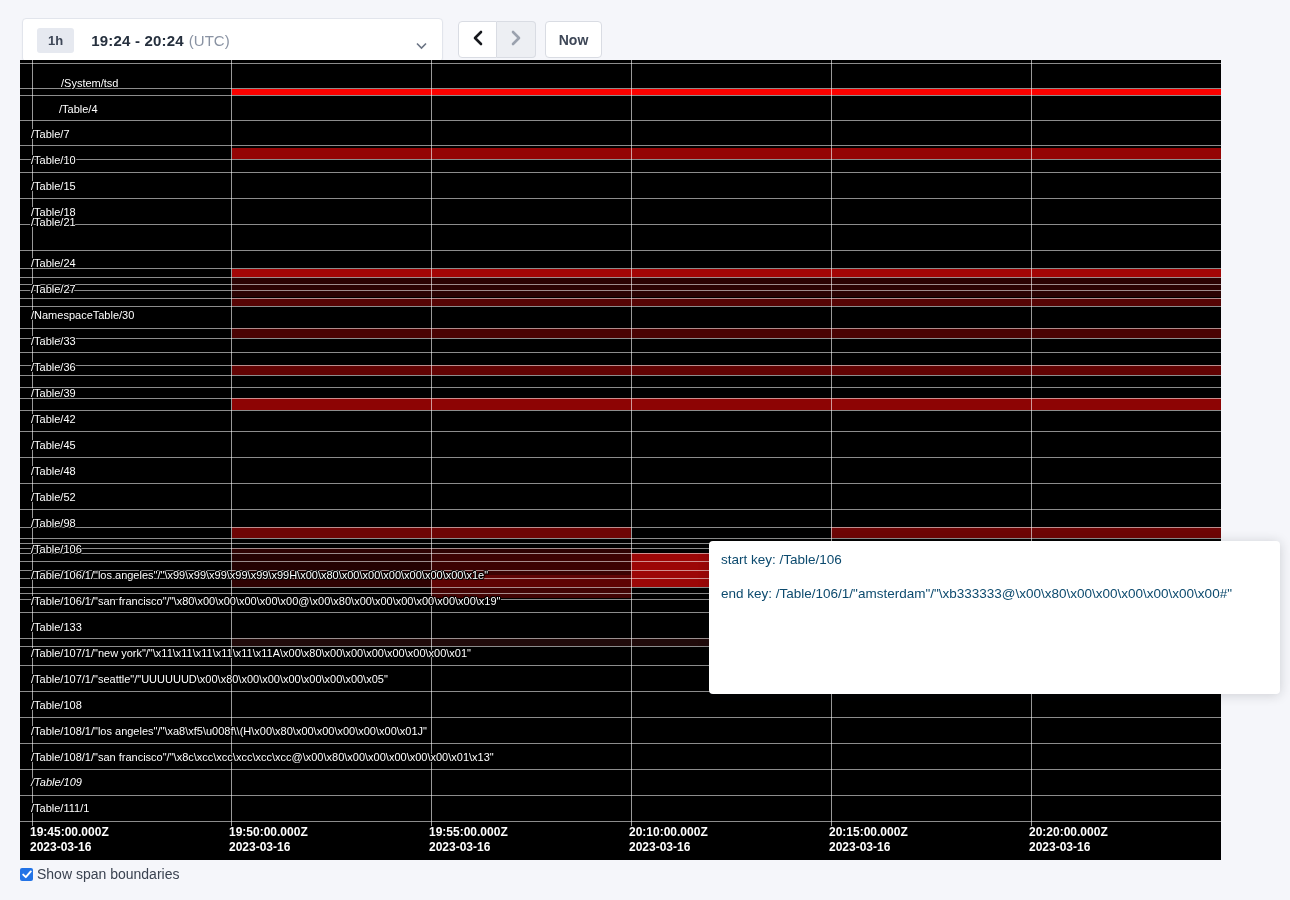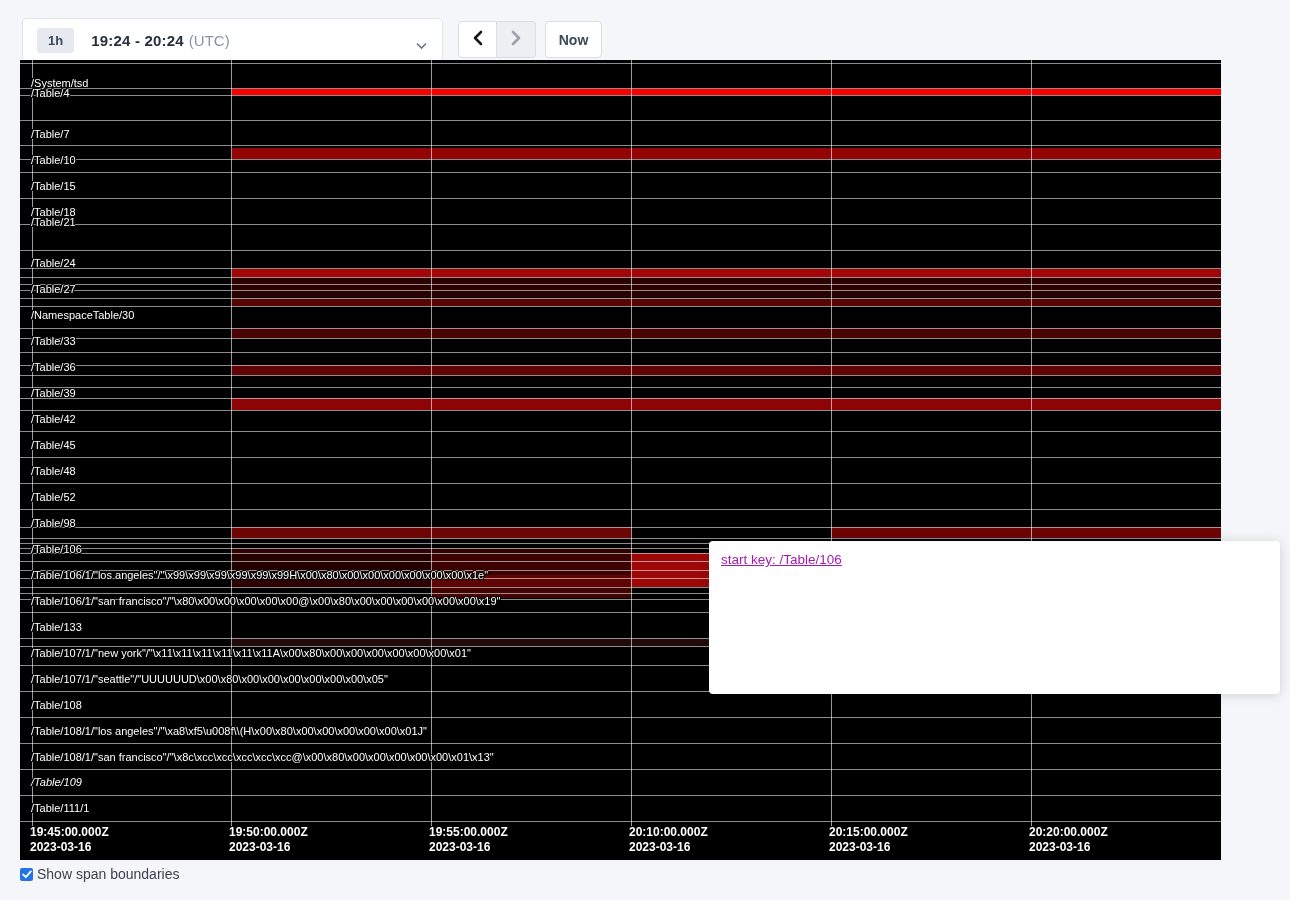--- a/index.html
+++ b/index.html
@@ -49,21 +49,21 @@
   }
   .xlab { position:absolute; top:765px; color:#fff; font-size:12px; font-weight:bold; line-height:15px; white-space:nowrap; }
   
   .kv-tooltip {
     position:absolute; left:709px; top:541px; width:571px; height:153px;
     background:#fff; border-radius:4px; z-index:10;
     box-shadow:0 1px 12px rgba(20,25,35,0.18);
     padding:2px 10px 11px 12px; overflow:hidden;
   }
   .kv-tooltip .tline {
-    height:34px; line-height:34px; font-size:13.5px; color:#a21caf; white-space:nowrap;text-decoration:underline;
+    height:34px; line-height:34px; font-size:13.5px; color:#0c4a6e; white-space:nowrap;
   }
   
   .cbrow { position:absolute; left:20px; top:866px; display:flex; align-items:center; cursor:pointer; }
   .cbox {
     width:13px; height:13px; background:#2273e6; border-radius:2px;
     display:flex; align-items:center; justify-content:center; flex:0 0 auto;
   }
   .cbrow span.cblabel { margin-left:4px; font-size:14px; color:#3a4250; }
 </style>
 </head>
@@ -167,22 +167,22 @@
     <div class="hline" style="top: 683px;"></div>
     <div class="hline" style="top: 709px;"></div>
     <div class="hline" style="top: 735px;"></div>
     <div class="hline" style="top: 761px;"></div>
     <div class="vline" style="left: 12px;"></div>
     <div class="vline" style="left: 211px;"></div>
     <div class="vline" style="left: 411px;"></div>
     <div class="vline" style="left: 611px;"></div>
     <div class="vline" style="left: 811px;"></div>
     <div class="vline" style="left: 1011px;"></div>
-    <div class="rowlabel" style="top: 14px;">/System/tsd</div>
-    <div class="rowlabel" style="top: 24px;">/Table/4</div>
+    <div class="rowlabel" style="top: 14px; margin-left: 30px;">/System/tsd</div>
+    <div class="rowlabel" style="top: 40px; margin-left: 28px;">/Table/4</div>
     <div class="rowlabel" style="top: 65px;">/Table/7</div>
     <div class="rowlabel" style="top: 91px;">/Table/10</div>
     <div class="rowlabel" style="top: 117px;">/Table/15</div>
     <div class="rowlabel" style="top: 143px;">/Table/18</div>
     <div class="rowlabel" style="top: 153px;">/Table/21</div>
     <div class="rowlabel" style="top: 194px;">/Table/24</div>
     <div class="rowlabel" style="top: 220px;">/Table/27</div>
     <div class="rowlabel" style="top: 246px;">/NamespaceTable/30</div>
     <div class="rowlabel" style="top: 272px;">/Table/33</div>
     <div class="rowlabel" style="top: 298px;">/Table/36</div>
@@ -224,20 +224,21 @@
       <div>2023-03-16</div>
     </div>
     <div class="xlab" style="left: 1009px;">
       <div>20:20:00.000Z</div>
       <div>2023-03-16</div>
     </div>
   </div>
 
 <div class="kv-tooltip">
   <div class="tline">start key: /Table/106</div>
+  <div class="tline">end key: /Table/106/1/"amsterdam"/"\xb333333@\x00\x80\x00\x00\x00\x00\x00\x00#"</div>
 </div>
 
 <label class="cbrow">
   <span class="cbox">
     <svg width="10" height="9" viewBox="0 0 10 9">
         <polyline points="1.2,4.6 3.8,7.2 8.8,1.4" fill="none" stroke="#fff" stroke-width="1.9" stroke-linecap="round" stroke-linejoin="round"></polyline>
       </svg>
   </span>
   <span class="cblabel">Show span boundaries</span>
 </label>

